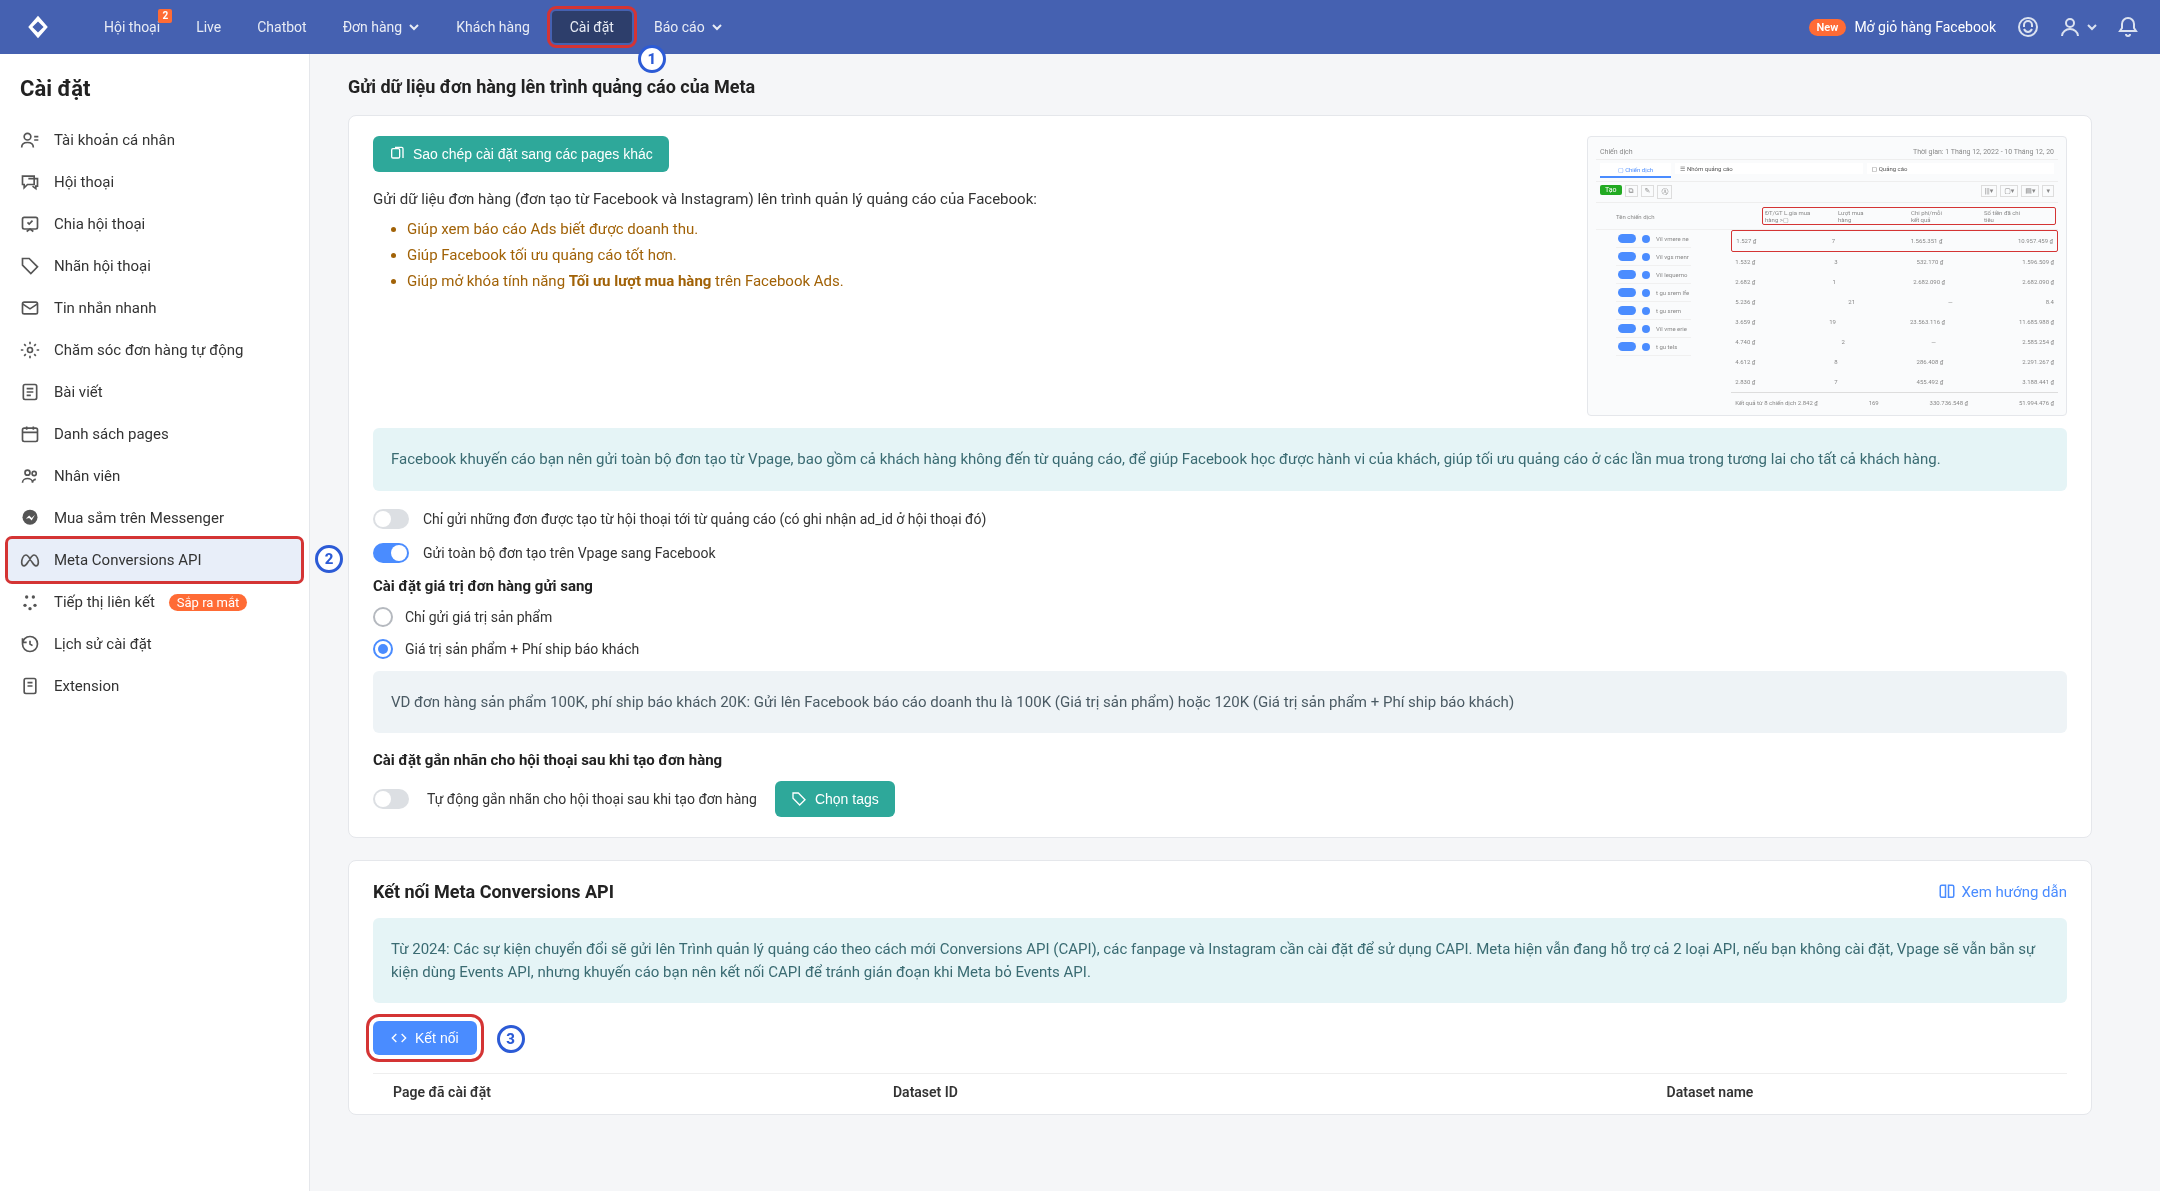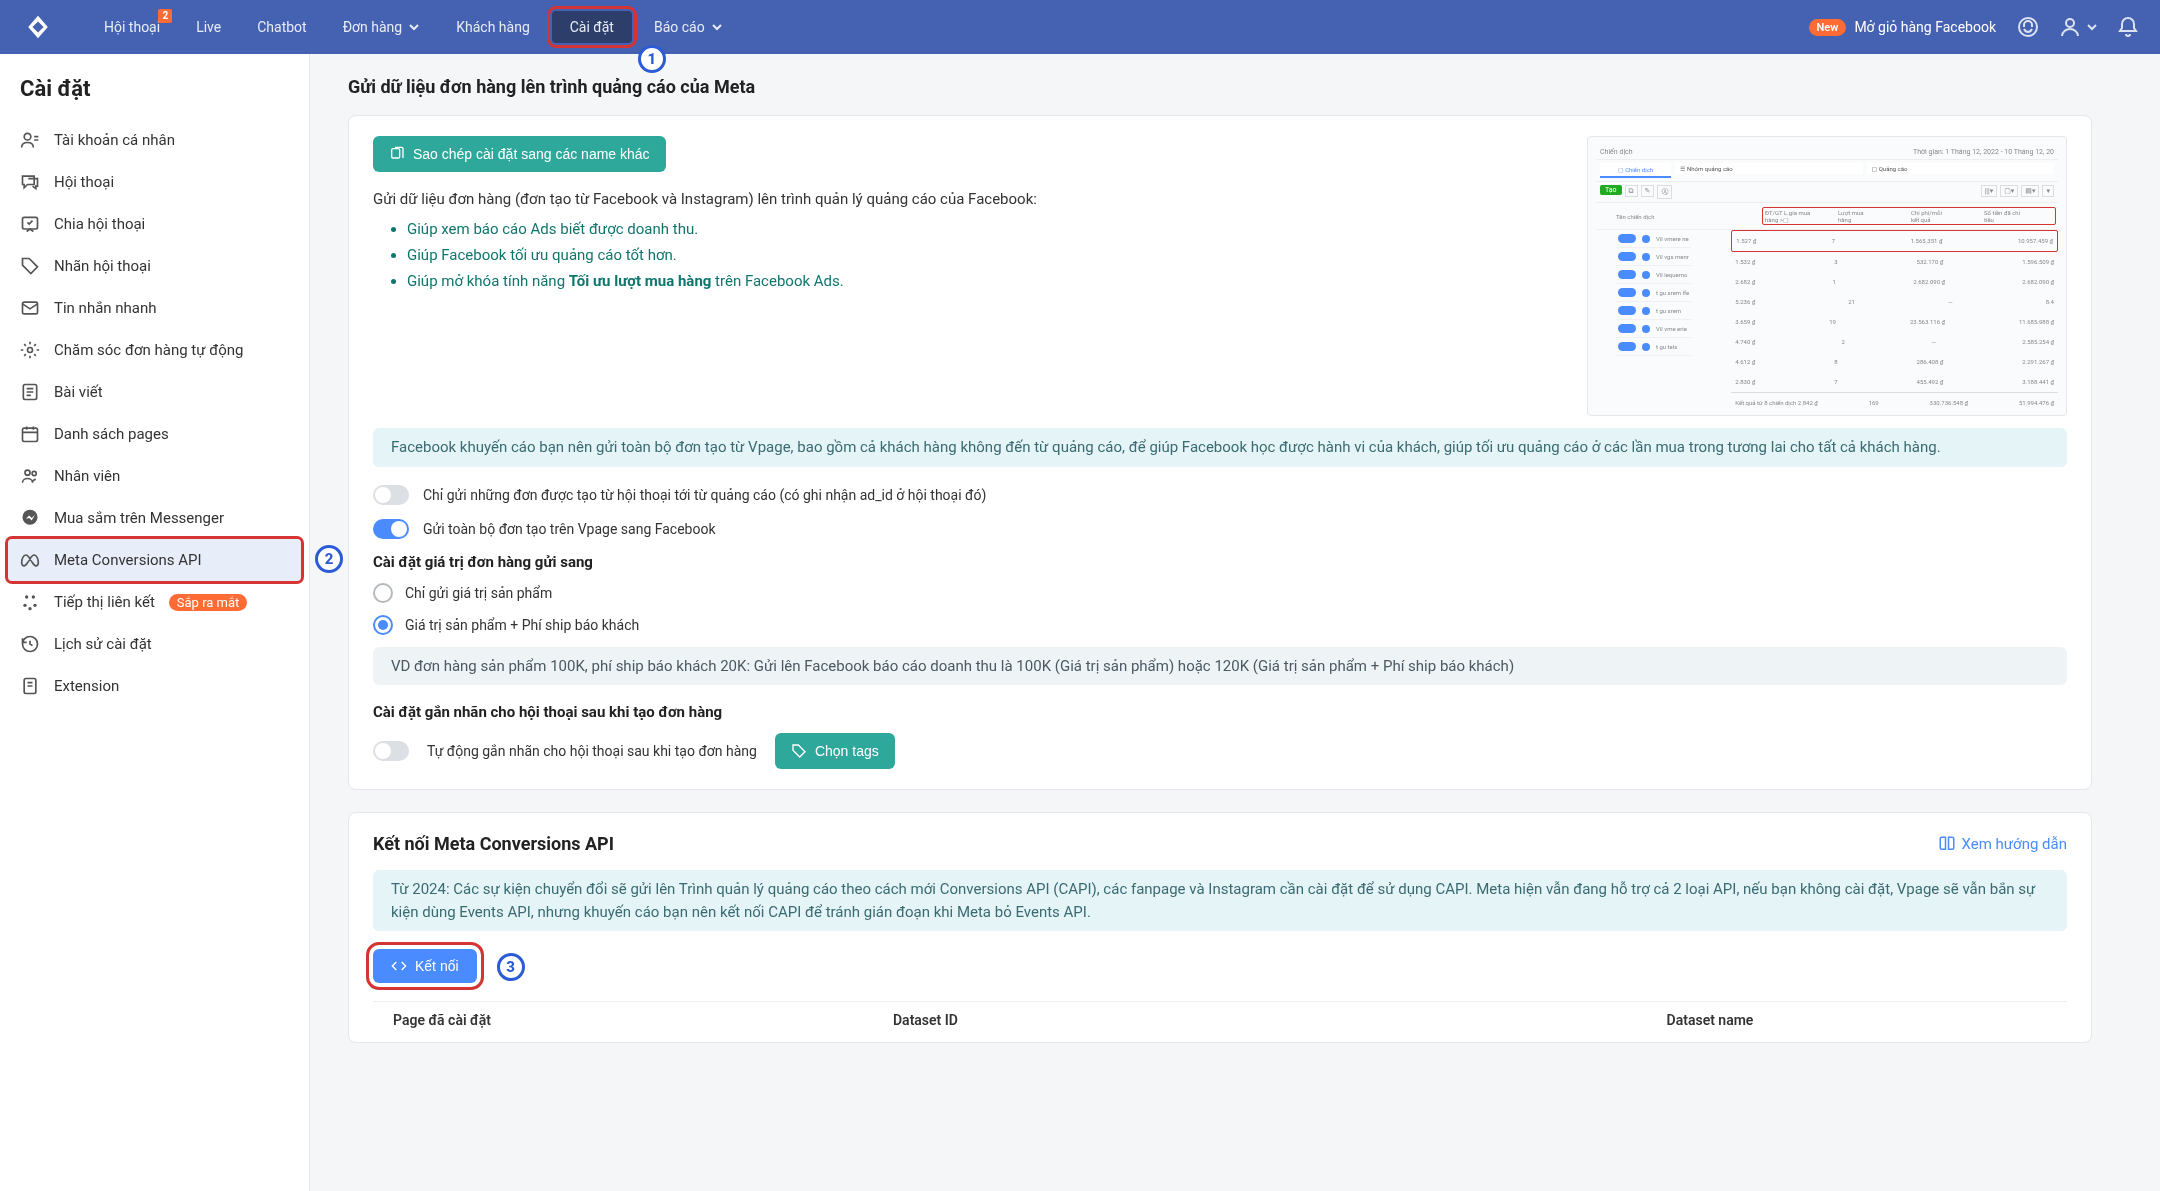--- a/index.html
+++ b/index.html
@@ -32,22 +32,22 @@
 .page-row{display:flex;align-items:flex-start;gap:18px;margin-bottom:18px}
 .select-wrap{border:1px solid #d9dbde;border-radius:6px;padding:6px 12px;min-width:230px;position:relative}
 .select-label{font-size:11px;color:#888}
 .select-value{font-size:15px;color:#333;padding-right:18px}
 .select-caret{position:absolute;right:10px;top:50%;transform:translateY(-50%);color:#888}
 .btn-teal{background:#2ea89a;color:#fff;border:none;border-radius:6px;padding:10px 16px;font-size:14px;cursor:pointer;display:flex;align-items:center;gap:8px}
 .btn-blue{background:#4a8cff;color:#fff;border:none;border-radius:6px;padding:9px 18px;font-size:14px;cursor:pointer;display:flex;align-items:center;gap:8px}
 .btn-blue.highlighted{outline:3px solid #d43434;outline-offset:4px}
 .desc{font-size:15px;color:#333;margin-bottom:12px}
 ul.pts{padding-left:34px;margin-bottom:18px}
-ul.pts li{font-size:15px;color:#0f766e;margin-bottom:8px}
-.info-box{background:#e5f4f6;border-radius:6px;padding:8px 18px;font-size:15px;color:#3a6b72;margin-bottom:18px;line-height:1.5}
+ul.pts li{font-size:15px;color:#a16207;margin-bottom:8px}
+.info-box{background:#e5f4f6;border-radius:6px;padding:20px 18px;font-size:15px;color:#3a6b72;margin-bottom:18px;line-height:1.5}
 .info-box.gray{background:#eef3f6;color:#4a5a63}
 .toggle-row{display:flex;align-items:center;gap:14px;margin-bottom:14px}
 .toggle{width:36px;height:20px;border-radius:10px;background:#dcdfe3;position:relative;cursor:pointer;flex-shrink:0}
 .toggle .knob{width:16px;height:16px;border-radius:50%;background:#fff;position:absolute;top:2px;left:2px;transition:.15s}
 .toggle.on{background:#4a8cff}
 .toggle.on .knob{left:18px}
 .sub-title{font-size:15px;font-weight:700;margin:10px 0 12px;color:#222}
 .radio-row{display:flex;align-items:center;gap:12px;margin-bottom:12px;cursor:pointer}
 .radio{width:20px;height:20px;border:2px solid #b5b9bf;border-radius:50%;display:flex;align-items:center;justify-content:center;flex-shrink:0}
 .radio.checked{border-color:#4a8cff}
@@ -377,21 +377,21 @@
           </div>
         </div>
       </div>
 
       <div class="page-row">
         <button class="btn-teal">
           <svg width="16" height="16" viewBox="0 0 24 24">
               <rect x="4" y="4" width="12" height="14" rx="2" fill="none" stroke="#fff" stroke-width="2"></rect>
               <path d="M9 2h10a2 2 0 012 2v14" fill="none" stroke="#fff" stroke-width="2"></path>
             </svg>
-          <span>Sao chép cài đặt sang các name khác</span>
+          <span>Sao chép cài đặt sang các pages khác</span>
         </button>
       </div>
 
       <div class="desc">Gửi dữ liệu đơn hàng (đơn tạo từ Facebook và Instagram) lên trình quản lý quảng cáo của Facebook:</div>
       <ul class="pts">
         <li>Giúp xem báo cáo Ads biết được doanh thu.</li>
         <li>Giúp Facebook tối ưu quảng cáo tốt hơn.</li>
         <li><span>Giúp mở khóa tính năng </span><b>Tối ưu lượt mua hàng</b><span> trên Facebook Ads.</span></li>
       </ul>
       <div style="clear:both"></div>

